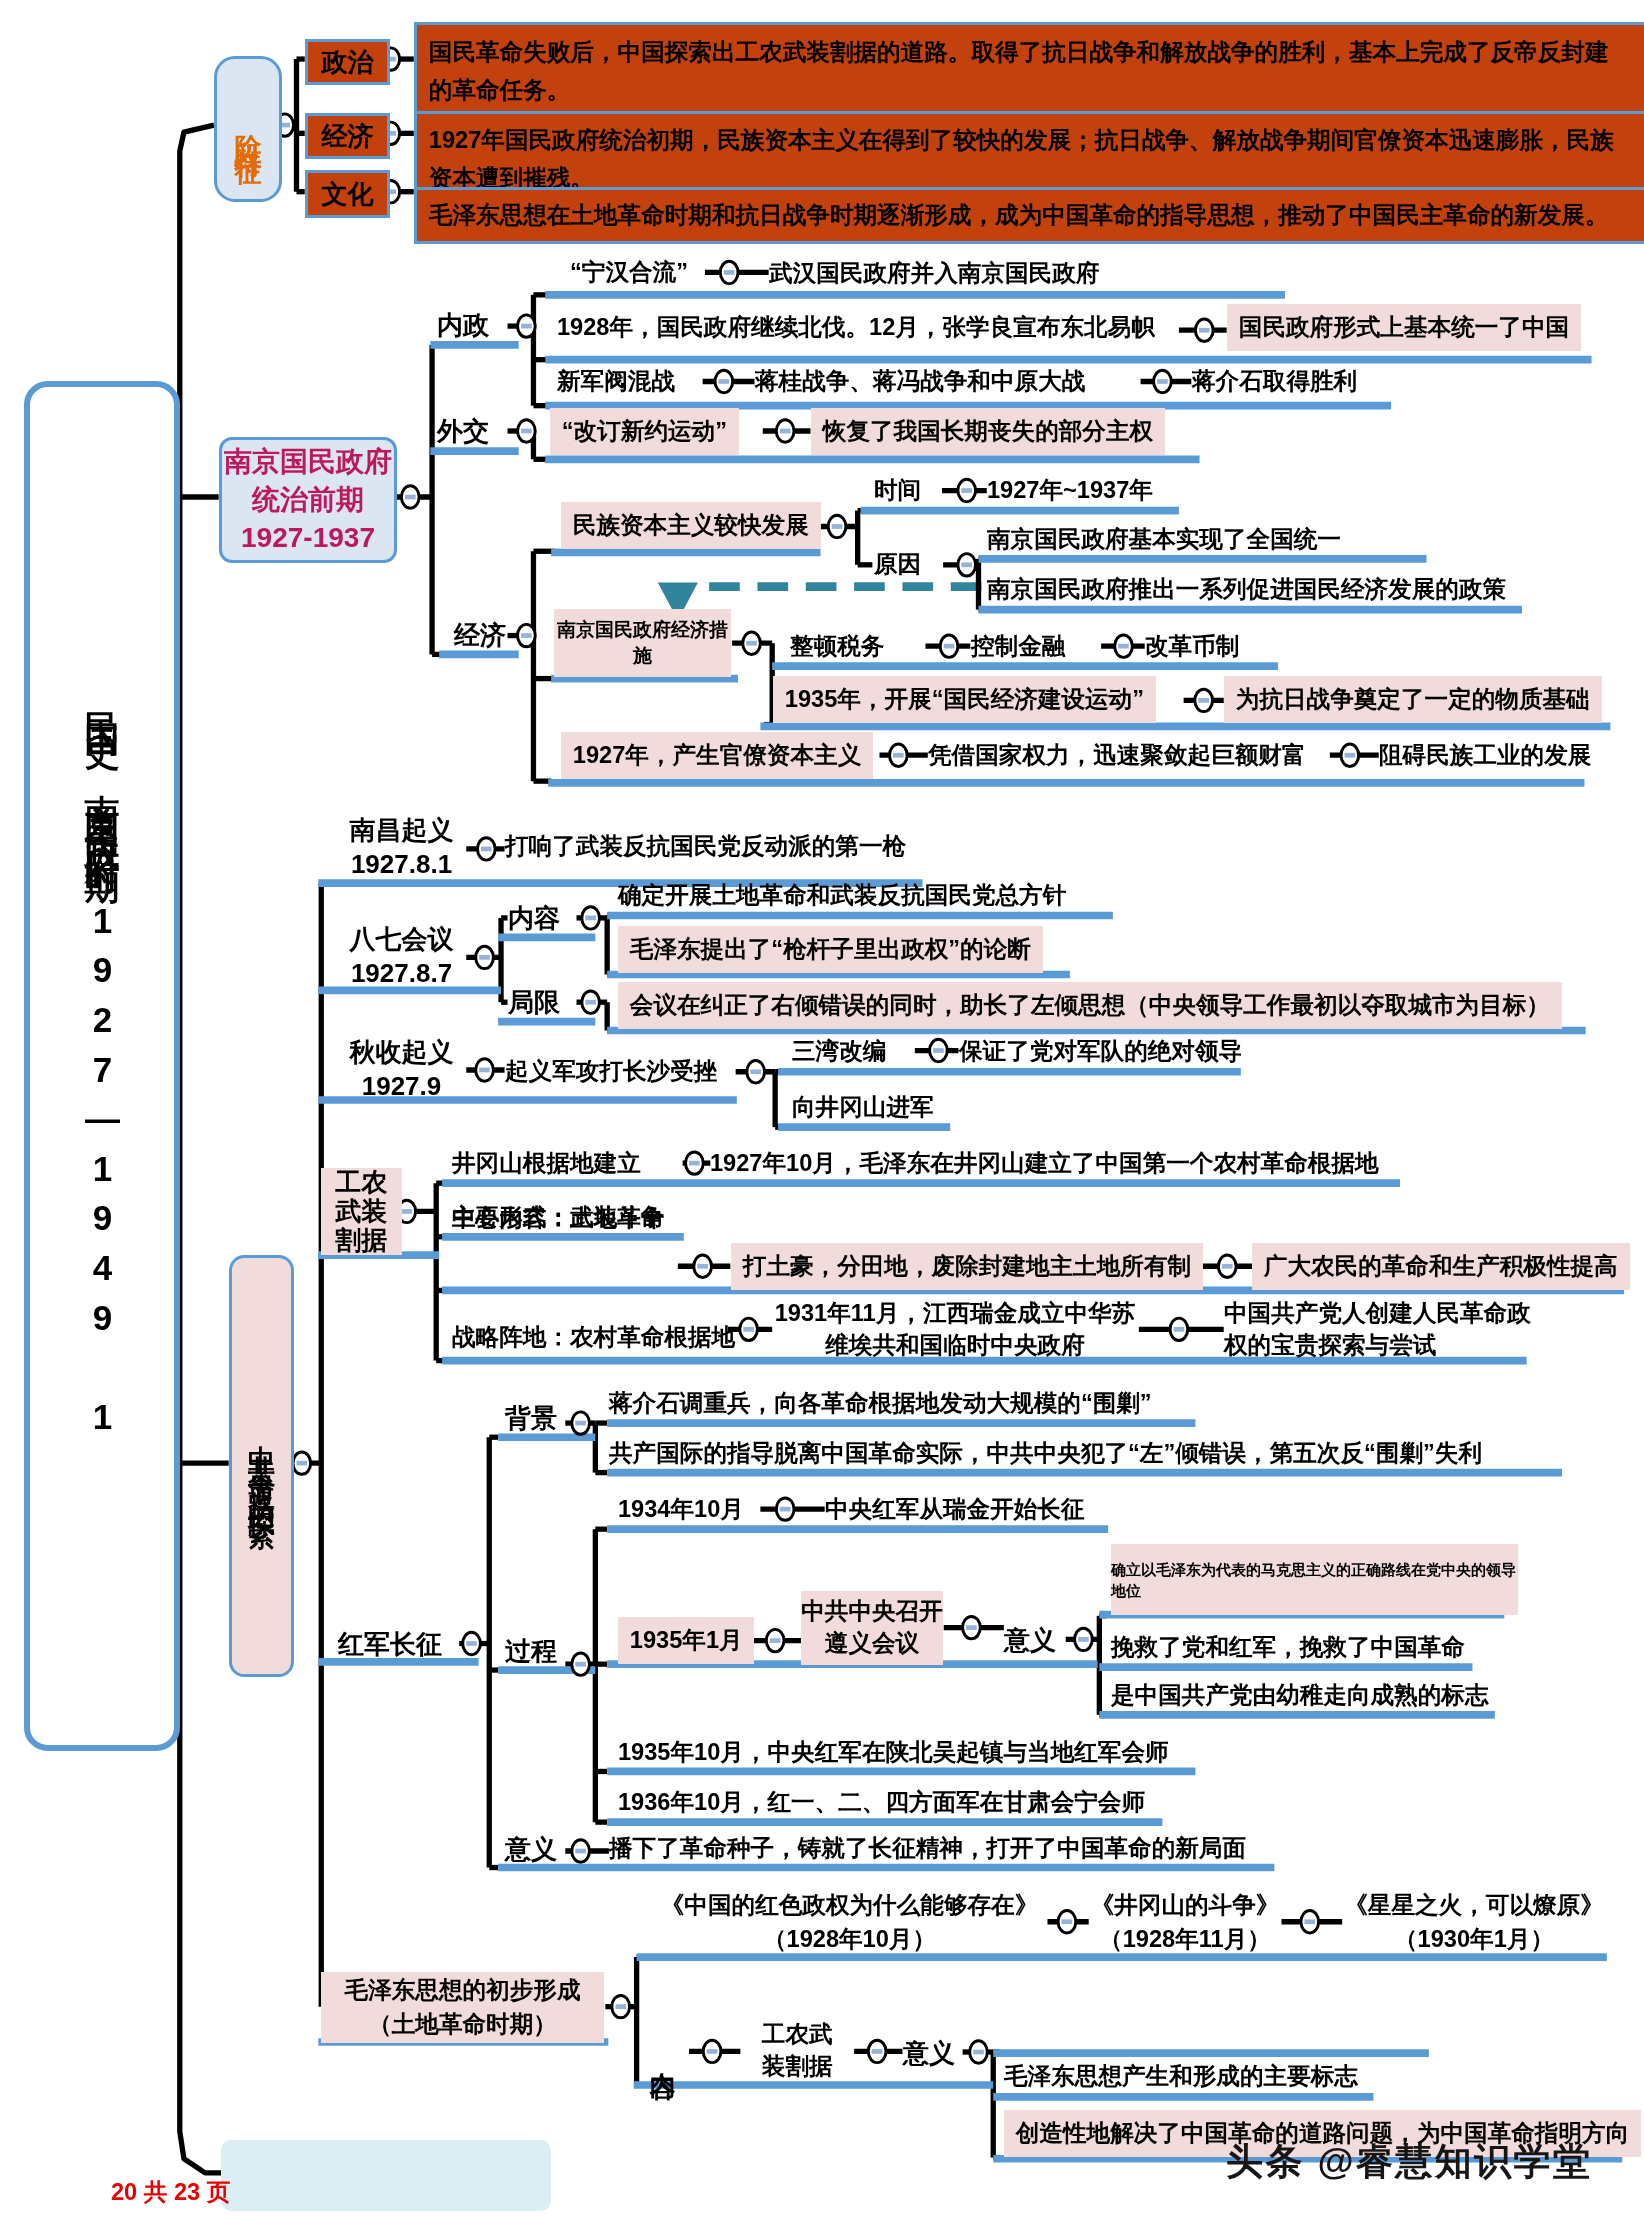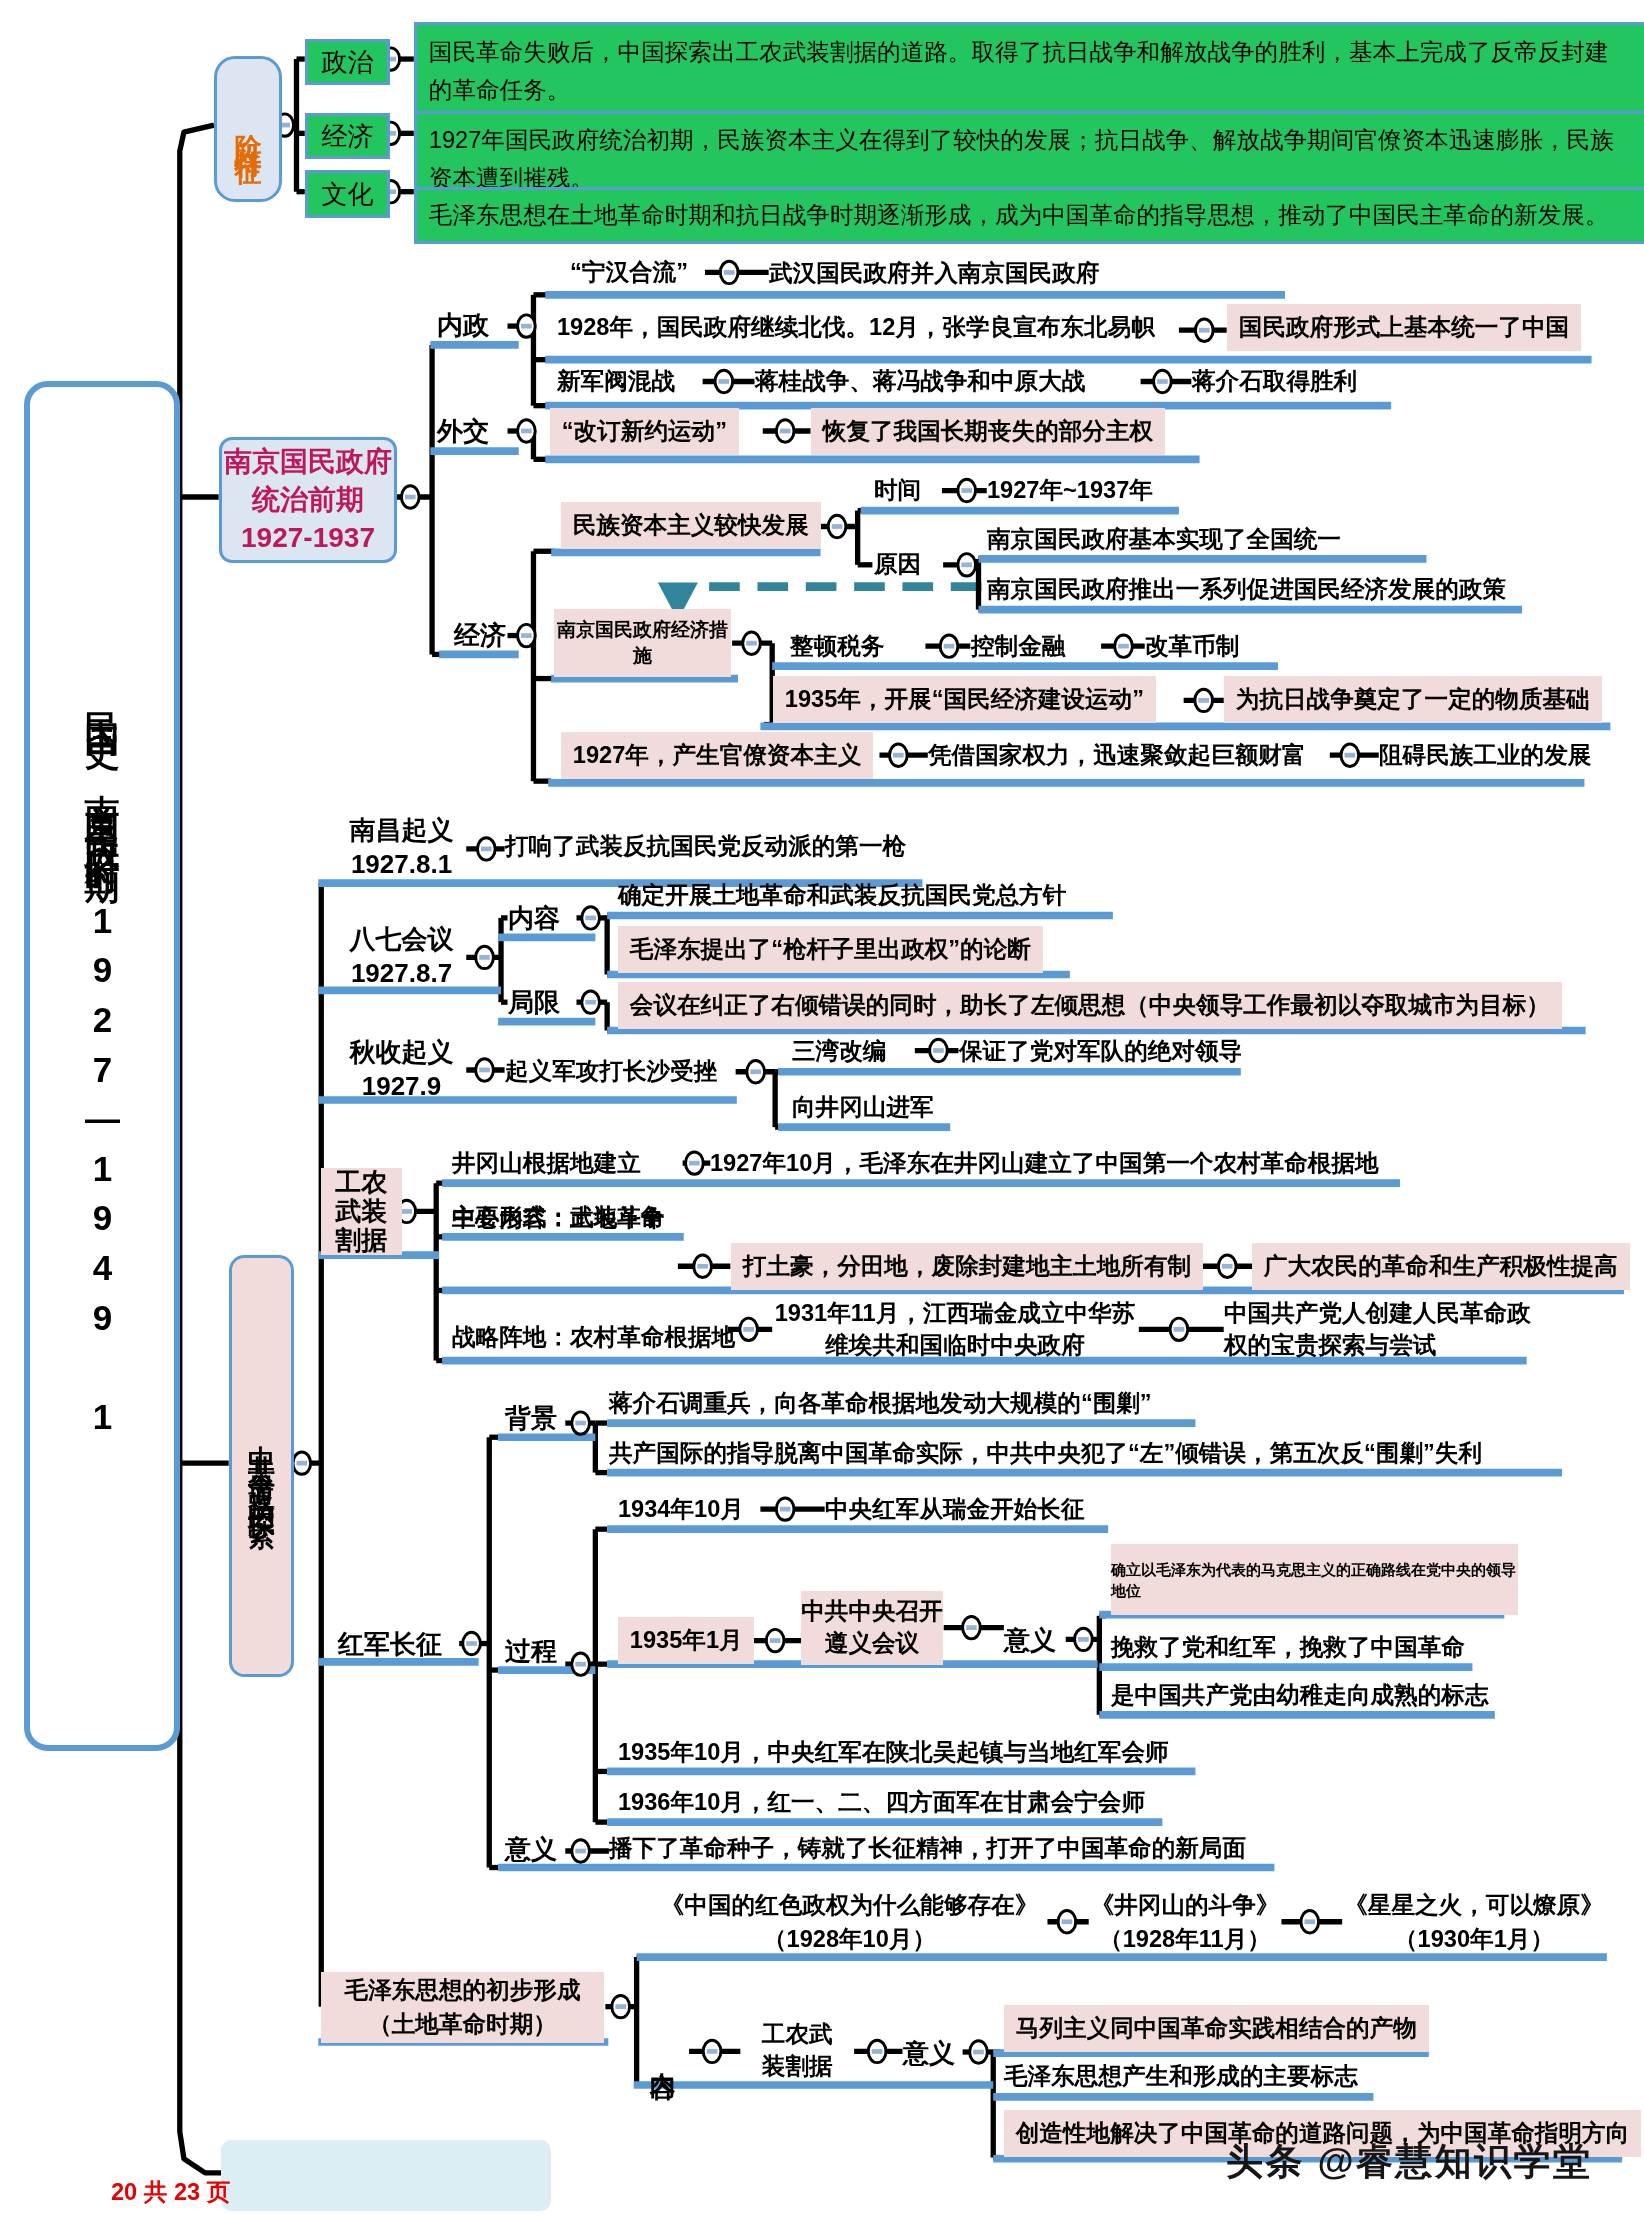--- a/index.html
+++ b/index.html
@@ -5,21 +5,21 @@
   html,body{margin:0;padding:0;background:#fff;}
   body{width:1644px;height:2216px;overflow:hidden;font-family:"Liberation Sans","DejaVu Sans",sans-serif;}
   #canvas{position:relative;width:1644px;height:2216px;background:#ffffff;}
   #connectors{position:absolute;left:0;top:0;pointer-events:none;}
   .t{position:absolute;font-size:23.6px;line-height:1.2;color:#000;white-space:nowrap;font-weight:700;}
   .lbl{font-size:26px;}
   .wrap{white-space:normal;}
   .center{display:flex;align-items:center;justify-content:center;text-align:center;}
   .pink{background:#f2dcdb;padding:9.4px 11.8px;}
   .pinkbox{position:absolute;background:#f2dcdb;font-weight:700;color:#000;}
-  .bluebox{position:absolute;background:#22c55e;border:3.5px solid #5b9bd5;font-weight:400;color:#000;}
+  .bluebox{position:absolute;background:#c2410c;border:3.5px solid #5b9bd5;font-weight:700;color:#000;}
   .fillblue{position:absolute;background:#dce6f2;border:3.5px solid #5b9bd5;border-radius:13px;font-weight:700;color:#be185d;}
   .vert{writing-mode:vertical-rl;text-orientation:upright;}
   .rootbox{position:absolute;background:#fff;border:6.5px solid #5b9bd5;border-radius:23.6px;}
   .par{line-height:1.6;padding:4.7px 11.8px;display:flex;align-items:center;white-space:normal;text-align:left;}
   .stagebox{border-radius:21px;color:#e36c09;font-size:27px;letter-spacing:8.3px;}
   .ccpbox{border-radius:15.3px;font-size:27px;letter-spacing:9.4px;background:#f2dcdb;border:3.5px solid #5b9bd5;position:absolute;font-weight:700;}
   .bottomnode{position:absolute;background:#daeef3;border-radius:10.6px;}
   .pagenum{color:#e60000;font-size:23.6px;}
   .watermark{color:#161616;font-size:37px;letter-spacing:2.4px;}
 </style>
@@ -415,21 +415,20 @@
   </div>
   <div class="t center wrap" style="left:1089px;top:1887px;width:192px;height:71px;line-height:1.4;">
     <span><span>《井冈山的斗争》</span><br><span>（1928年11月）</span></span>
   </div>
   <div class="t center wrap" style="left:1343px;top:1887px;width:262px;height:71px;line-height:1.4;">
     <span><span>《星星之火，可以燎原》</span><br><span>（1930年1月）</span></span>
   </div>
   <div class="t lbl vert center" style="left:637px;top:2019px;width:51px;height:65px;">内容</div>
   <div class="t center wrap" style="left:741px;top:2017px;width:77px;height:67px;padding:0 17.7px;line-height:1.35;">工农武装割据</div>
   <div class="t lbl" style="left:903px;top:2038px;">意义</div>
-  <div class="t pink" style="left:1004px;top:2005px;">马列主义同中国革命实践相结合的产物</div>
   <div class="t" style="left:1004px;top:2062px;">毛泽东思想产生和形成的主要标志</div>
   <div class="t pink" style="left:1004px;top:2110px;">创造性地解决了中国革命的道路问题，为中国革命指明方向</div>
 
   <div class="bottomnode" style="left:221px;top:2140px;width:330px;height:71px;"></div>
   <div class="t pagenum" style="left:111px;top:2178px;">20 共 23 页</div>
   <div class="t watermark" style="left:1226px;top:2140px;">头条 @睿慧知识学堂</div>
 </div>
 
 
 </body></html>

